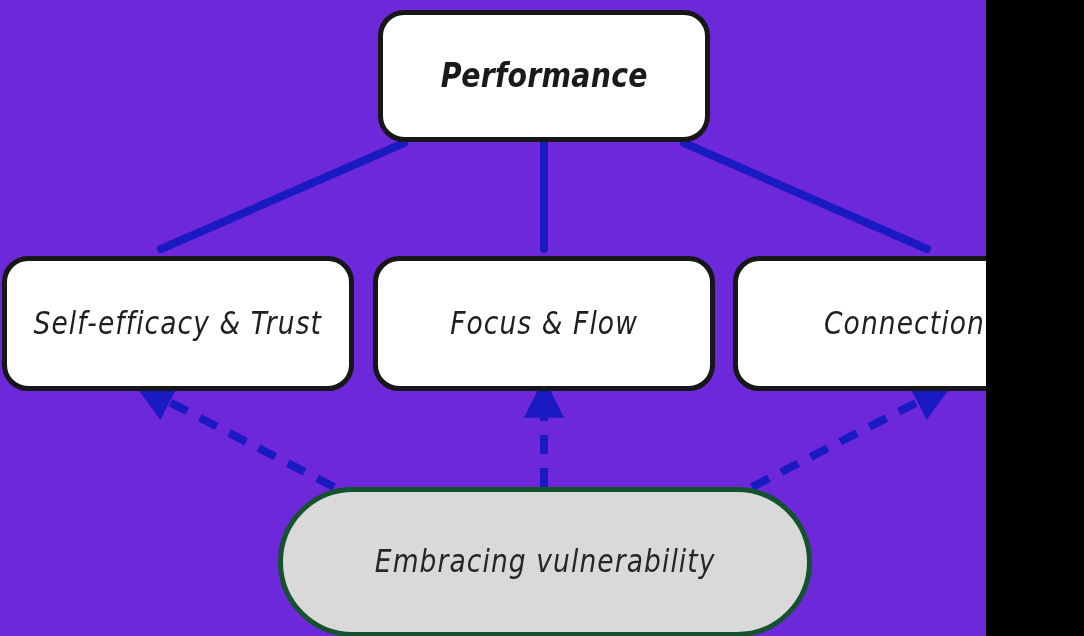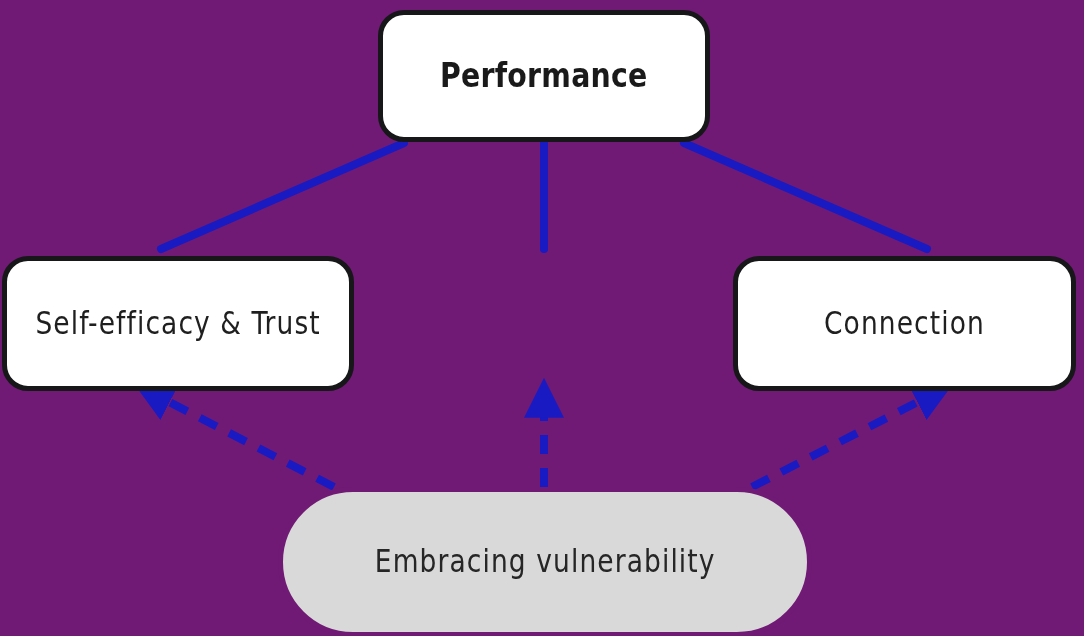--- a/index.html
+++ b/index.html
@@ -2,25 +2,26 @@
 <html><head>
 <meta charset="utf-8">
 <style>
   html, body {
     margin: 0;
     padding: 0;
     background: #000000;
   }
   #stage {
     position: relative;
-    width: 1084px;
+    width: 986px;
     height: 636px;
-    background: #701a75;
+    background: #6d28d9;
     overflow: hidden;
     font-family: "DejaVu Sans Condensed", "Liberation Sans Narrow", "Liberation Sans", sans-serif;
+    font-style: italic;
   }
   #edges {
     position: absolute;
     left: 0;
     top: 0;
     width: 1084px;
     height: 636px;
   }
   .node {
     position: absolute;
@@ -72,21 +73,21 @@
   .node-mid-1 { left: 2px;   width: 352px; }
   .node-mid-2 { left: 373px; width: 342px; }
   .node-mid-3 { left: 733px; width: 343px; }
   
   .node-bottom {
     left: 278px;
     top: 487px;
     width: 534px;
     height: 150px;
     background: #d9d9d9;
-    border: 5px solid #701a75;
+    border: 5px solid #14532d;
     border-radius: 78px;
   }
   .node-bottom .node-label {
     color: #262626;
     font-size: 32px;
     font-weight: 400;
     letter-spacing: 1.2px;
     transform: scaleX(0.92);
   }
 </style>
@@ -112,20 +113,23 @@
   </svg>
 
   <div class="node node-root">
     <span class="node-label">Performance</span>
   </div>
 
   <div class="node node-mid node-mid-1">
     <span class="node-label">Self-efficacy &amp; Trust</span>
   </div>
 
+  <div class="node node-mid node-mid-2">
+    <span class="node-label">Focus &amp; Flow</span>
+  </div>
 
   <div class="node node-mid node-mid-3">
     <span class="node-label">Connection</span>
   </div>
 
   <div class="node node-bottom">
     <span class="node-label">Embracing vulnerability</span>
   </div>
 
 </div>

